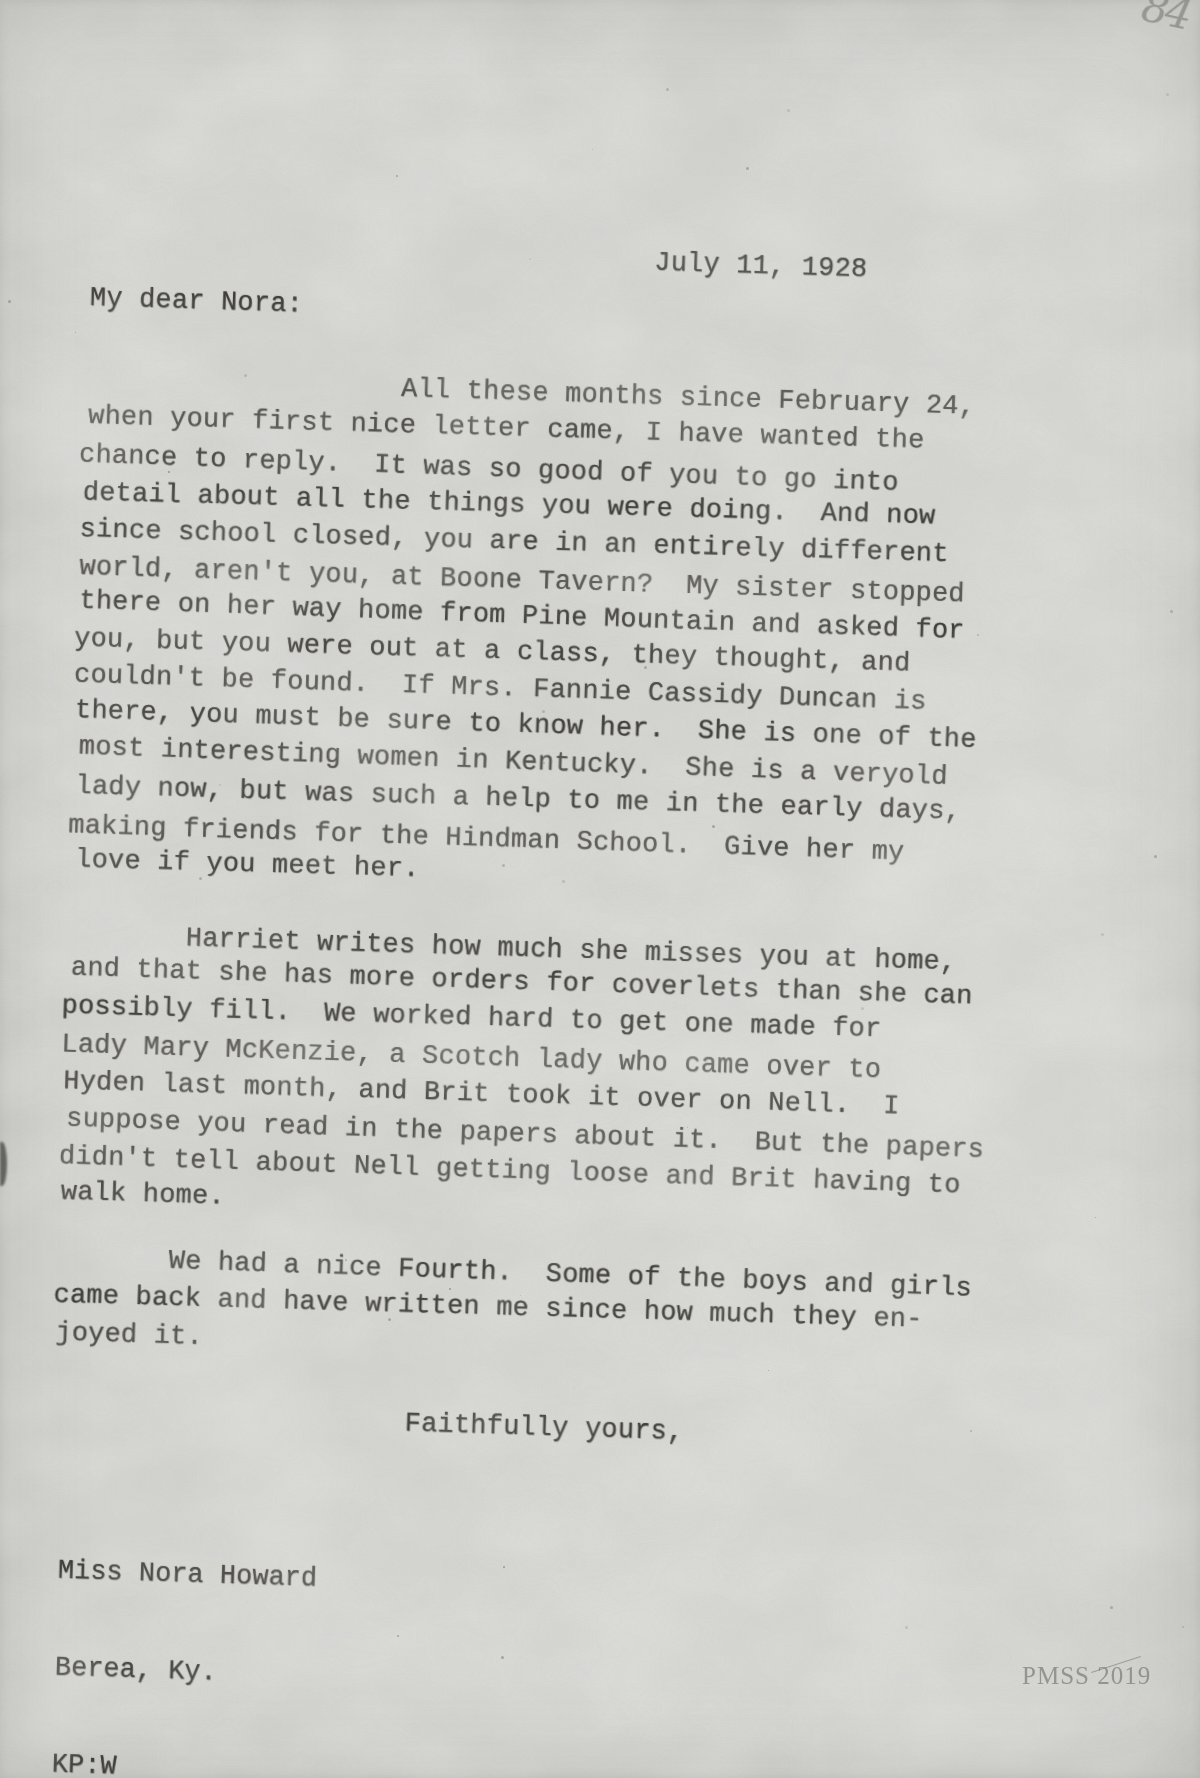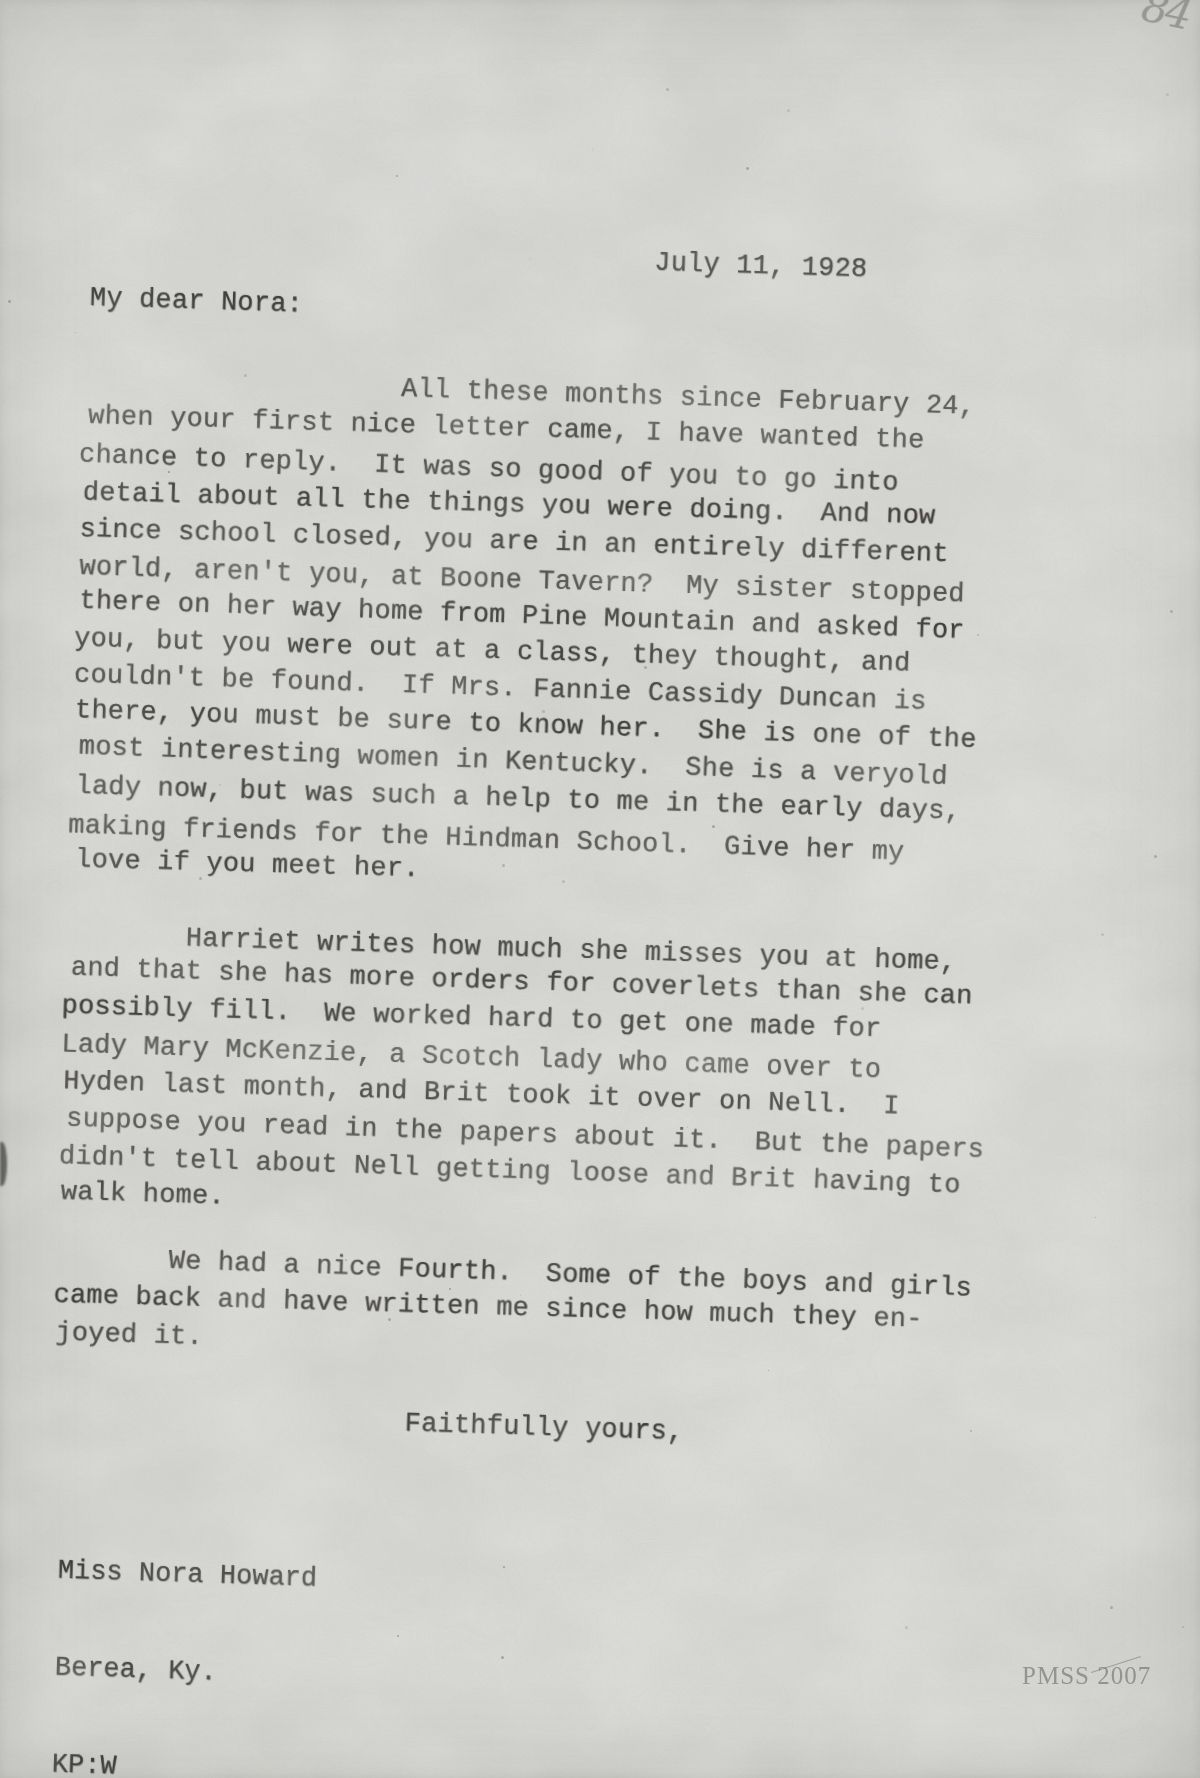--- a/index.html
+++ b/index.html
@@ -93,21 +93,21 @@
   <filter id="blotch">
     <feTurbulence type="fractalNoise" baseFrequency="0.006 0.009" numOctaves="3" seed="4"></feTurbulence>
     <feColorMatrix type="matrix" values="0 0 0 0 0.88  0 0 0 0 0.88  0 0 0 0 0.86  0 0 0 0.8 -0.28"></feColorMatrix>
   </filter>
   <rect width="1200" height="1778" filter="url(#blotch)"></rect>
 </svg>
 
 <div class="pencil-mark">84</div>
 <div class="edge-tear"></div>
 <div class="scratch"></div>
-<div class="watermark">PMSS 2007</div>
+<div class="watermark">PMSS 2019</div>
 
 <div class="speck" style="width: 1px; height: 1px; left: 1095px; top: 1217px; opacity: 0.45;"></div>
 <div class="speck" style="width: 1px; height: 1px; left: 75px; top: 332px; opacity: 0.39;"></div>
 <div class="speck" style="width: 3px; height: 3px; left: 666px; top: 88px; opacity: 0.25;"></div>
 <div class="speck" style="width: 2px; height: 2px; left: 449px; top: 1288px; opacity: 0.42;"></div>
 <div class="speck" style="width: 2px; height: 2px; left: 543px; top: 762px; opacity: 0.25;"></div>
 <div class="speck" style="width: 3px; height: 3px; left: 746px; top: 167px; opacity: 0.33;"></div>
 <div class="speck" style="width: 1px; height: 1px; left: 203px; top: 494px; opacity: 0.21;"></div>
 <div class="speck" style="width: 2px; height: 2px; left: 396px; top: 175px; opacity: 0.37;"></div>
 <div class="speck" style="width: 3px; height: 3px; left: 644px; top: 666px; opacity: 0.29;"></div>

